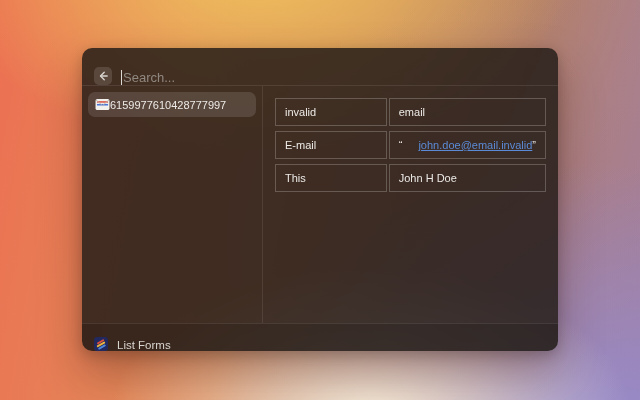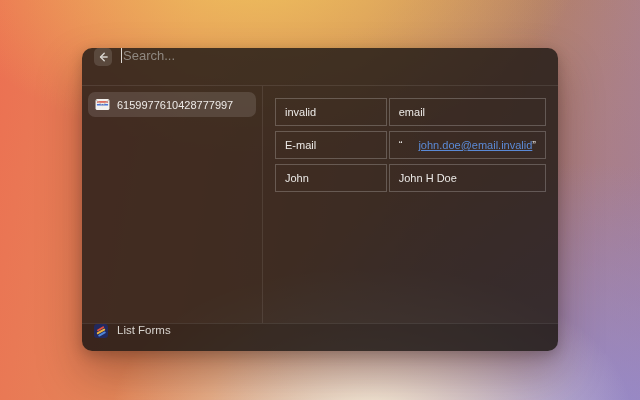--- a/index.html
+++ b/index.html
@@ -21,21 +21,21 @@
     border-radius:10px;
     background:rgba(36,28,23,0.85);
     box-shadow:0 22px 44px rgba(70,25,15,0.35), 0 4px 14px rgba(0,0,0,0.22);
     display:flex; flex-direction:column;
     overflow:hidden;
     color:#eceae7;
   }
   
   .searchbar {
     flex:0 0 37px;
-    display:flex; align-items:flex-start;
+    display:flex; align-items:flex-end;
     padding:0 12px; gap:9px;
     border-bottom:1px solid rgba(255,255,255,0.09);
   }
   .back-btn {
     width:18px; height:18px; flex:0 0 18px;
     border-radius:5px;
     background:rgba(255,255,255,0.13);
     display:flex; align-items:center; justify-content:center;
     color:#d9d5d0; cursor:pointer;
   }
@@ -47,21 +47,21 @@
   }
   .search-input::placeholder { color:#8f8881; opacity:1; }
   
   .content { flex:1; display:flex; min-height:0; }
   .sidebar {
     flex:0 0 181px; width:181px; box-sizing:border-box;
     border-right:1px solid rgba(255,255,255,0.09);
     padding:6px;
   }
   .side-item {
-    display:flex; align-items:center; gap:7px;
+    display:flex; align-items:center; gap:0;
     padding:6px 7px; border-radius:7px;
     background:rgba(255,255,255,0.12);
     font-size:11px; color:#edeae7; cursor:pointer;
     white-space:nowrap;
   }
   .side-item .icon { flex:0 0 15px; display:flex; }
   .detail { flex:1; padding:7px 10px; min-width:0; }
   table.qa {
     width:100%;
     border-collapse:separate; border-spacing:2px 5px;
@@ -71,21 +71,21 @@
     border:1px solid rgba(255,255,255,0.22);
     padding:5px 9px;
     text-align:left; vertical-align:top;
     font-weight:normal;
   }
   table.qa th { width:50%; }
   a.email-link { color:#5b8ad6; text-decoration:underline; cursor:pointer;margin-left:16px; }
   
   .statusbar {
     flex:0 0 27px;
-    display:flex; align-items:flex-start; gap:9px;
+    display:flex; align-items:flex-end; gap:9px;
     padding:0 12px;
     border-top:1px solid rgba(255,255,255,0.09);
     background:rgba(0,0,0,0.12);
     font-size:11.5px; color:#d8d4cf;
   }
 </style>
 </head>
 <body>
 
 <div class="desktop">
@@ -126,21 +126,21 @@
               <th>invalid</th>
               <th>email</th>
             </tr>
           </thead>
           <tbody>
             <tr>
               <td>E-mail</td>
               <td><span>“</span><a class="email-link">john.doe@email.invalid</a><span>”</span></td>
             </tr>
             <tr>
-              <td>John</td>
+              <td>This</td>
               <td>John H Doe</td>
             </tr>
           </tbody>
         </table>
       </div>
     </div>
 
     <div class="statusbar">
       <svg width="14" height="14" viewBox="0 0 14 14">
         <rect width="14" height="14" rx="3.2" fill="#22295f"></rect>

